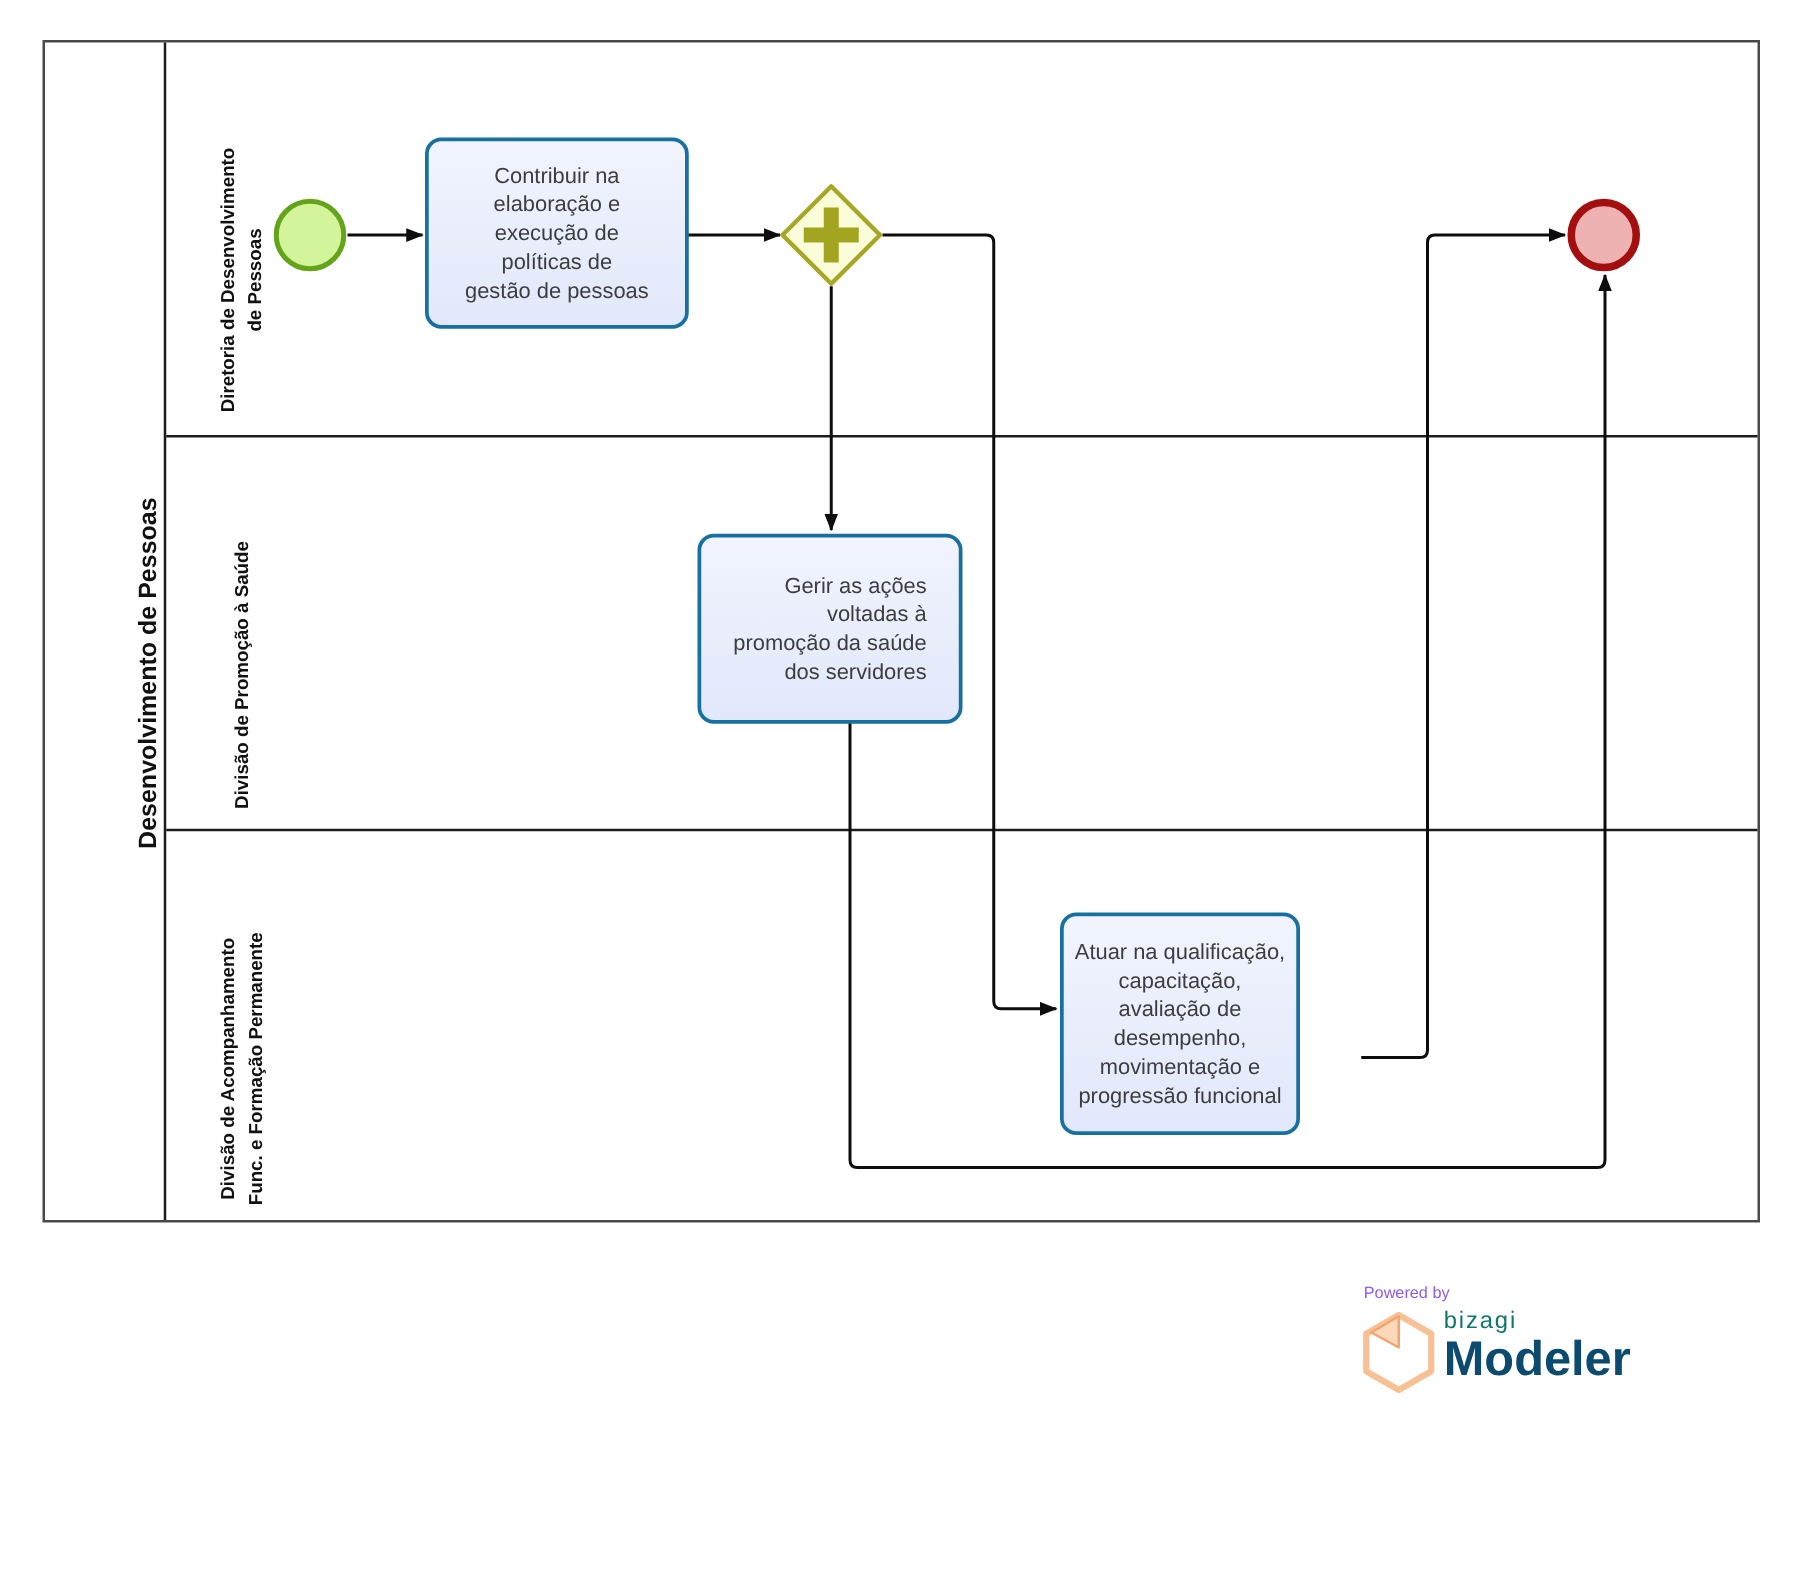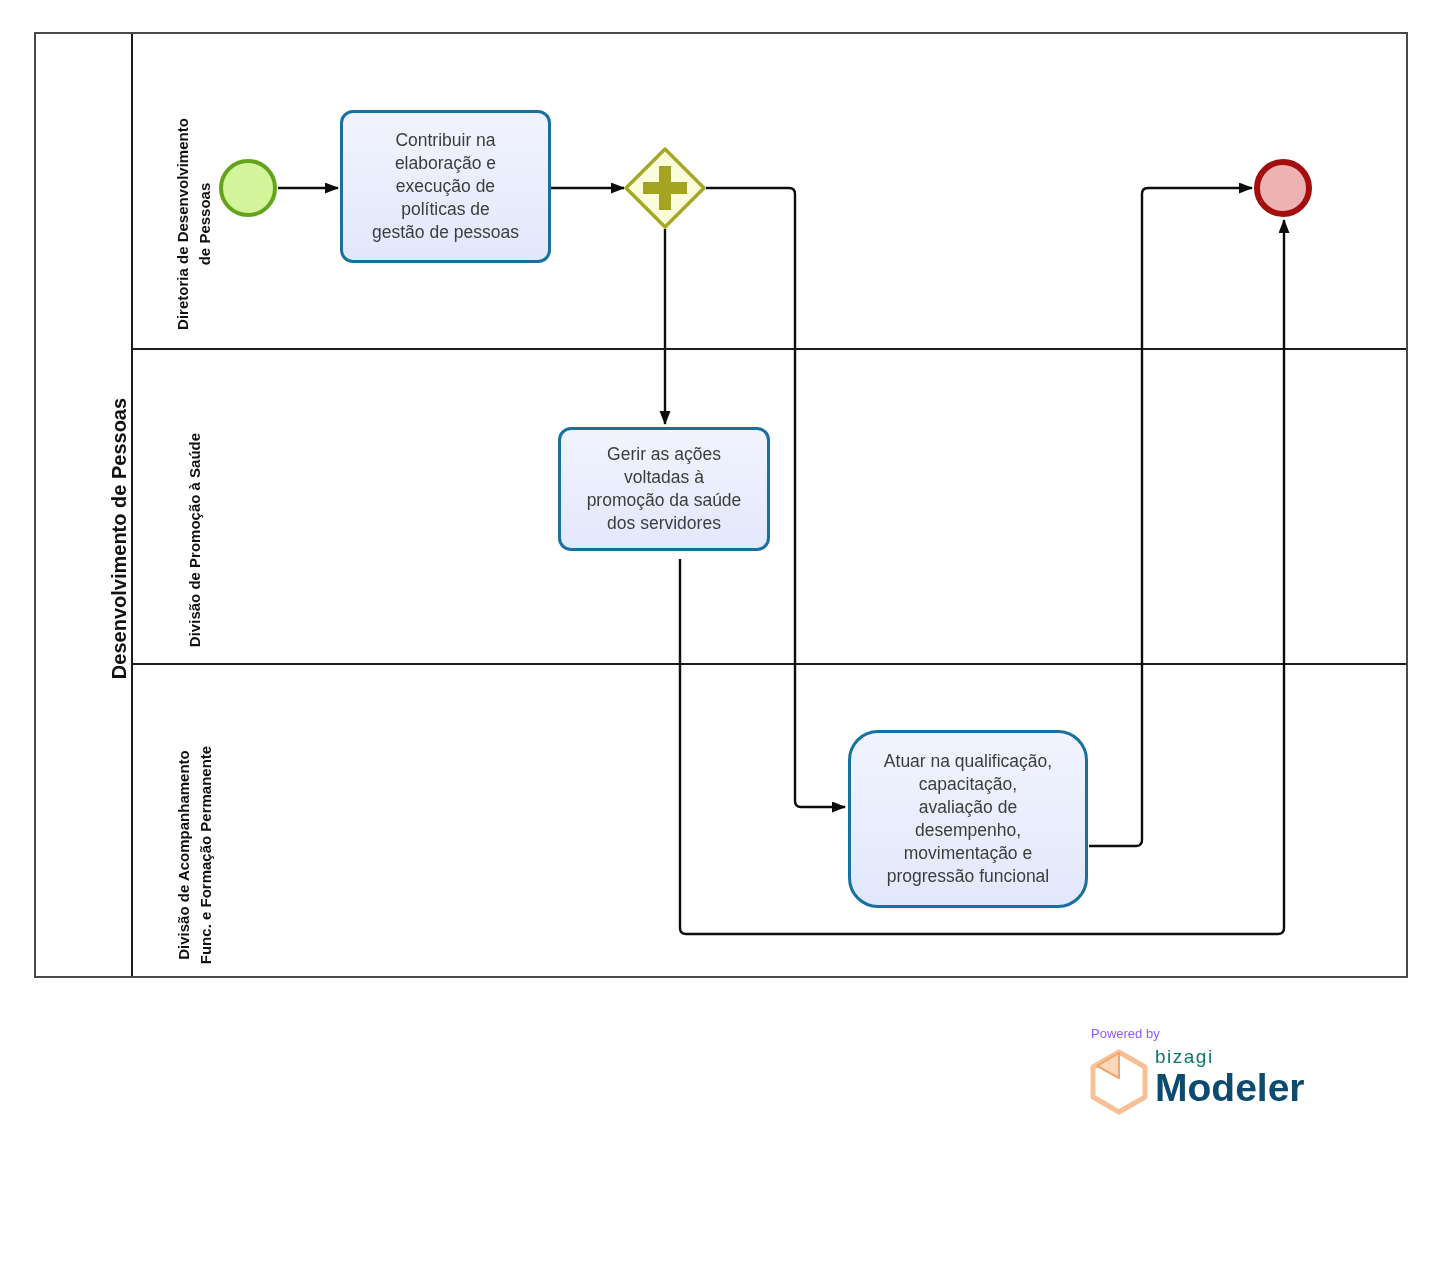--- a/index.html
+++ b/index.html
@@ -35,22 +35,22 @@
   
   .task {
     position:absolute; box-sizing:border-box;
     border:3px solid #17709f; border-radius:13px;
     background:linear-gradient(180deg, #f1f4fe 0%, #e2e8fb 100%);
     display:flex; align-items:center; justify-content:center;
     text-align:center; font-size:17.5px; line-height:1.32; color:#3d3d3d;
     white-space:pre-line; padding:6px 8px;
   }
   .task.t1 { left:340px; top:110px; width:211px; height:153px; }
-  .task.t2 { left:558px; top:427px; width:212px; height:124px; }
-  .task.t3 { left:848px; top:730px; width:240px; height:178px;border-radius:30px; }
+  .task.t2 { left:558px; top:427px; width:212px; height:152px;text-align:right; }
+  .task.t3 { left:848px; top:730px; width:192px; height:178px; }
 
   .event { position:absolute; border-radius:50%; box-sizing:border-box; }
   .event.start { left:219px;  top:159px; width:58px; height:58px; border:4px solid #64a41b; background:#d3f49b; }
   .event.end   { left:1254px; top:159px; width:58px; height:58px; border:6px solid #a30e0e; background:#efb2b2; }
 
   .gateway { position:absolute; left:623px; top:146px; width:84px; height:84px; }
 
   .connectors { position:absolute; left:0; top:0; }
 
   

